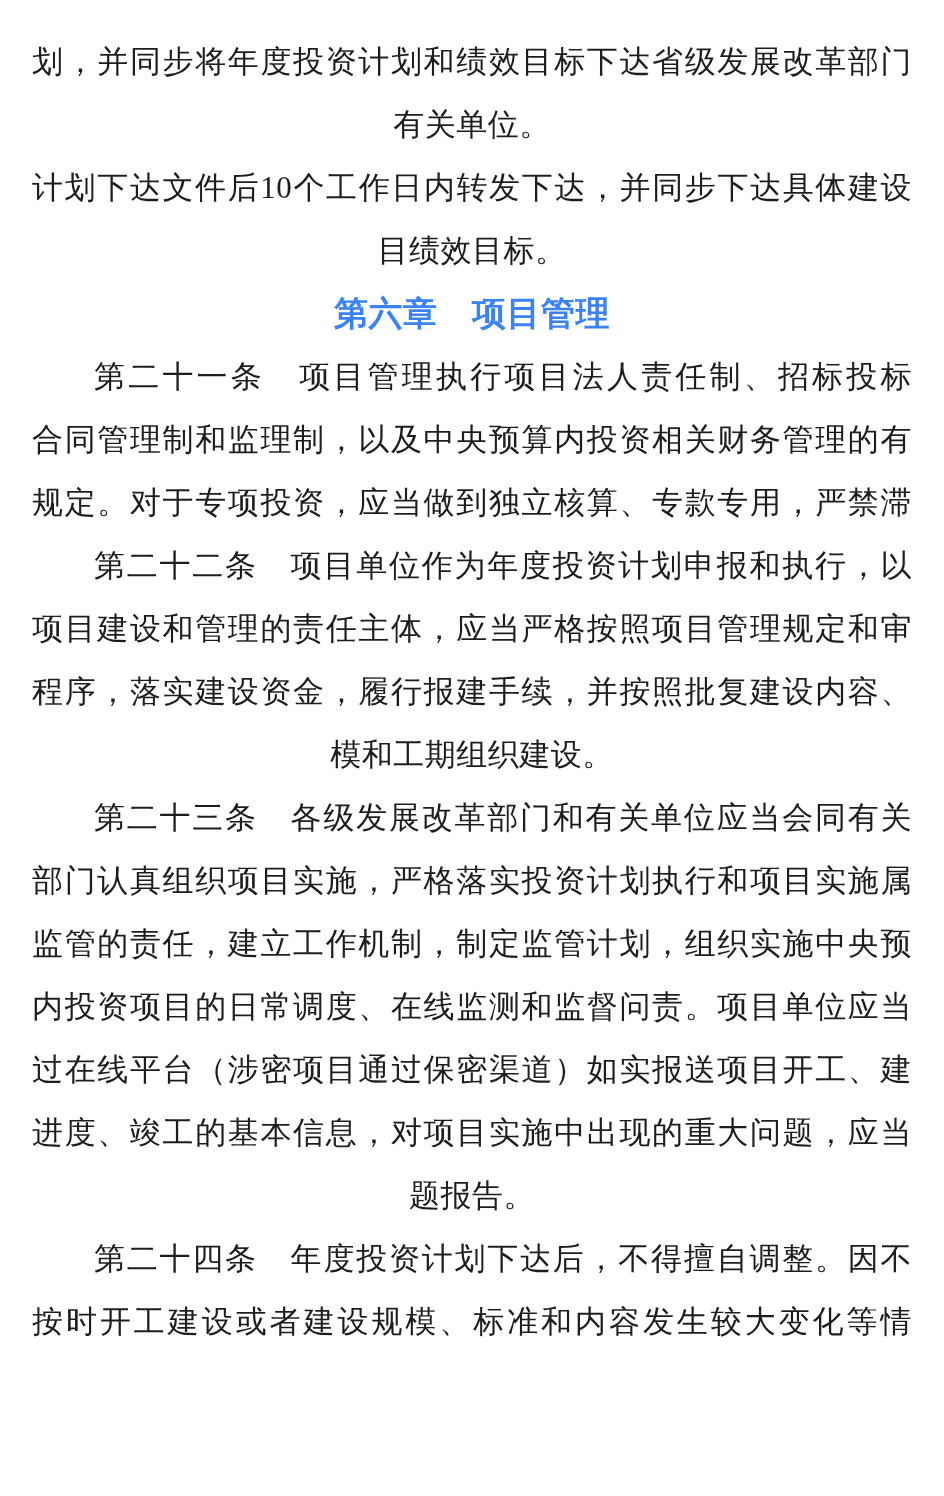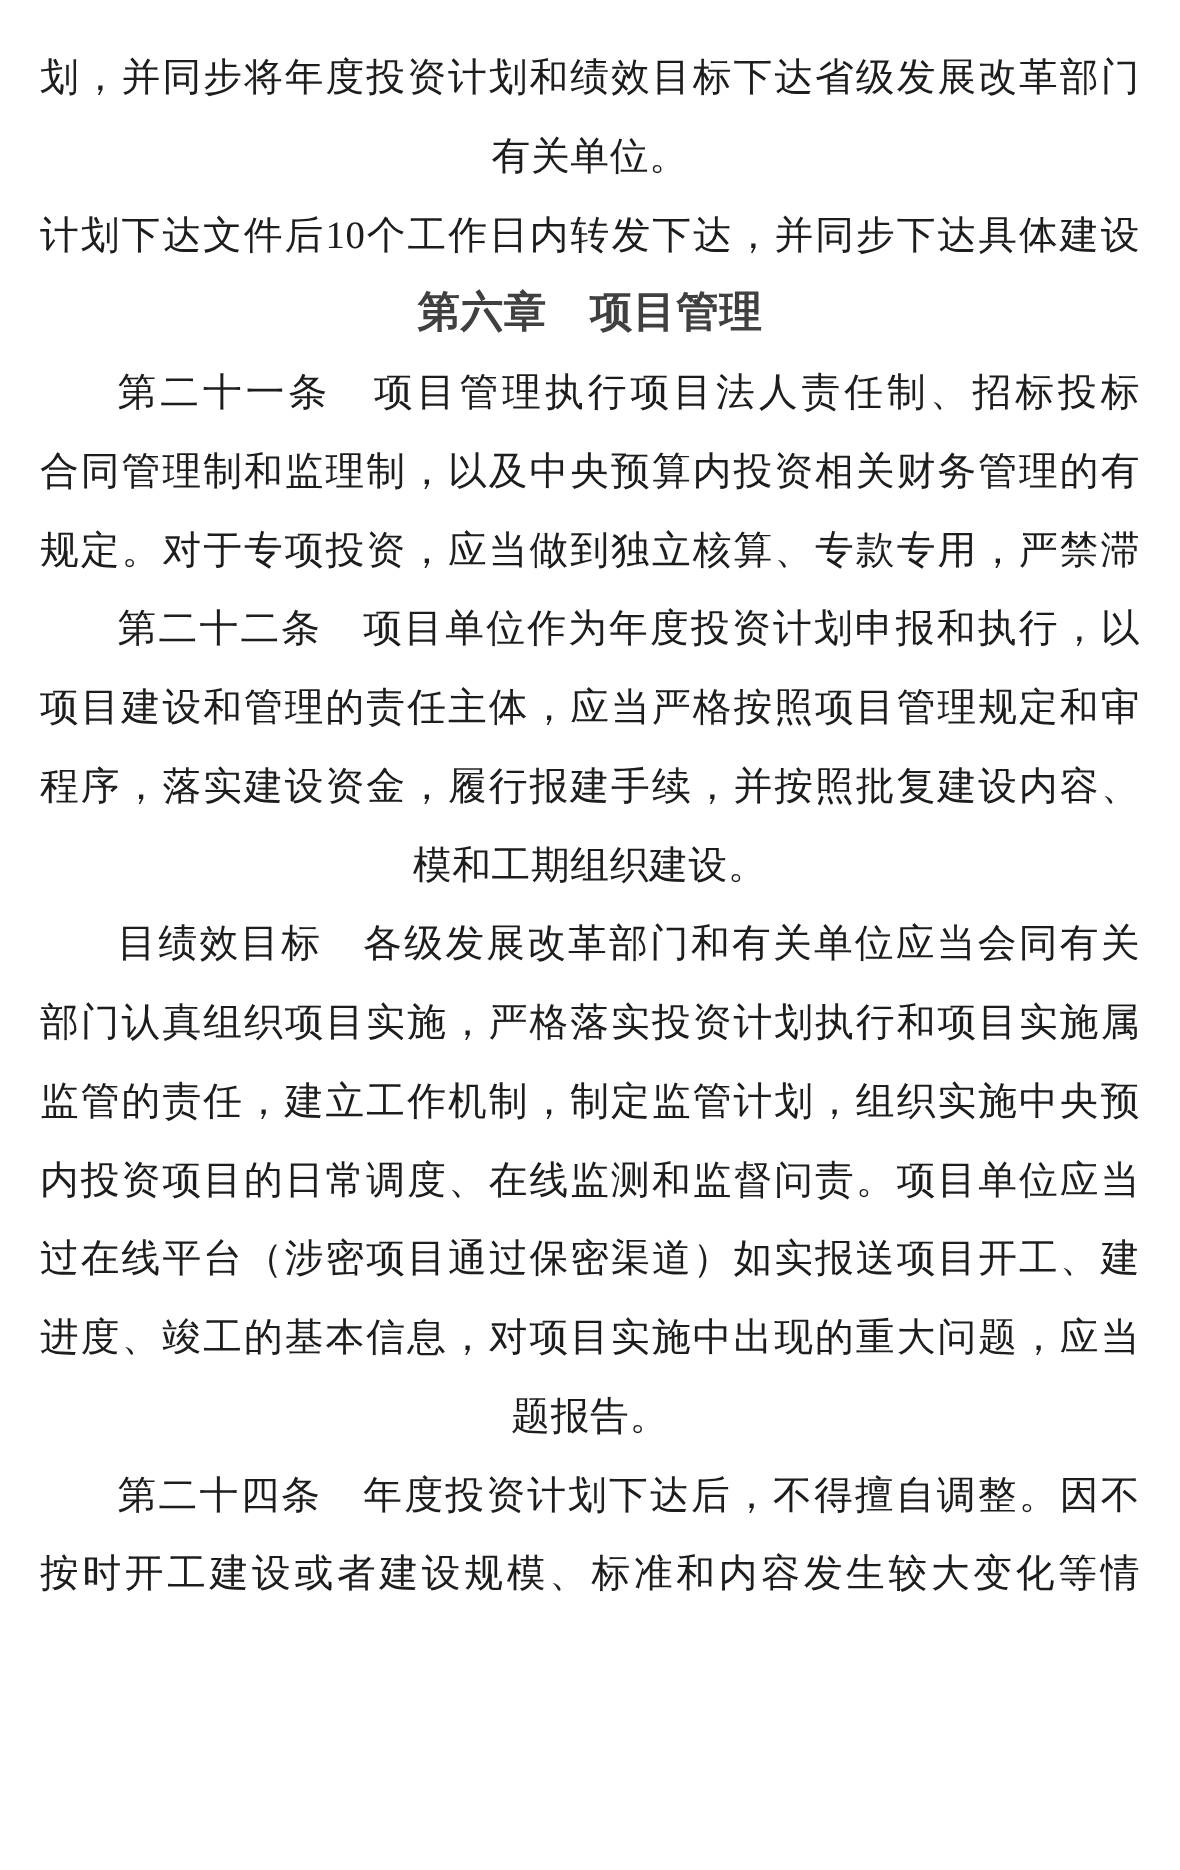--- a/index.html
+++ b/index.html
@@ -34,40 +34,41 @@
   }
   .line.indent {
     text-indent: 62px;
   }
   .line.heading {
     font-family: "Liberation Sans", "DejaVu Sans", sans-serif;
     font-weight: 700;
     font-size: 34px;
     text-align: center;
     text-align-last: center;
-    color: #404040;
+    color: #3b82f6;
   }
 </style>
 </head>
 <body>
 
 <div class="page" style="background: rgb(255, 255, 255); color: rgb(29, 29, 29);">
   <div id="doc-body">
       <div class="line justify">划，并同步将年度投资计划和绩效目标下达省级发展改革部门和</div>
       <div class="line">有关单位。</div>
       <div class="line justify">计划下达文件后10个工作日内转发下达，并同步下达具体建设项</div>
+      <div class="line">目绩效目标。</div>
       <div class="line heading">第六章　项目管理</div>
       <div class="line justify indent">第二十一条　项目管理执行项目法人责任制、招标投标制、</div>
       <div class="line justify">合同管理制和监理制，以及中央预算内投资相关财务管理的有关</div>
       <div class="line justify">规定。对于专项投资，应当做到独立核算、专款专用，严禁滞留、</div>
       <div class="line justify indent">第二十二条　项目单位作为年度投资计划申报和执行，以及</div>
       <div class="line justify">项目建设和管理的责任主体，应当严格按照项目管理规定和审批</div>
       <div class="line justify">程序，落实建设资金，履行报建手续，并按照批复建设内容、规</div>
       <div class="line">模和工期组织建设。</div>
-      <div class="line justify indent">目绩效目标　各级发展改革部门和有关单位应当会同有关</div>
+      <div class="line justify indent">第二十三条　各级发展改革部门和有关单位应当会同有关</div>
       <div class="line justify">部门认真组织项目实施，严格落实投资计划执行和项目实施属地</div>
       <div class="line justify">监管的责任，建立工作机制，制定监管计划，组织实施中央预算</div>
       <div class="line justify">内投资项目的日常调度、在线监测和监督问责。项目单位应当通</div>
       <div class="line justify">过在线平台（涉密项目通过保密渠道）如实报送项目开工、建设</div>
       <div class="line justify">进度、竣工的基本信息，对项目实施中出现的重大问题，应当专</div>
       <div class="line">题报告。</div>
       <div class="line justify indent">第二十四条　年度投资计划下达后，不得擅自调整。因不能</div>
       <div class="line justify">按时开工建设或者建设规模、标准和内容发生较大变化等情况，</div>
     </div>
 </div>

